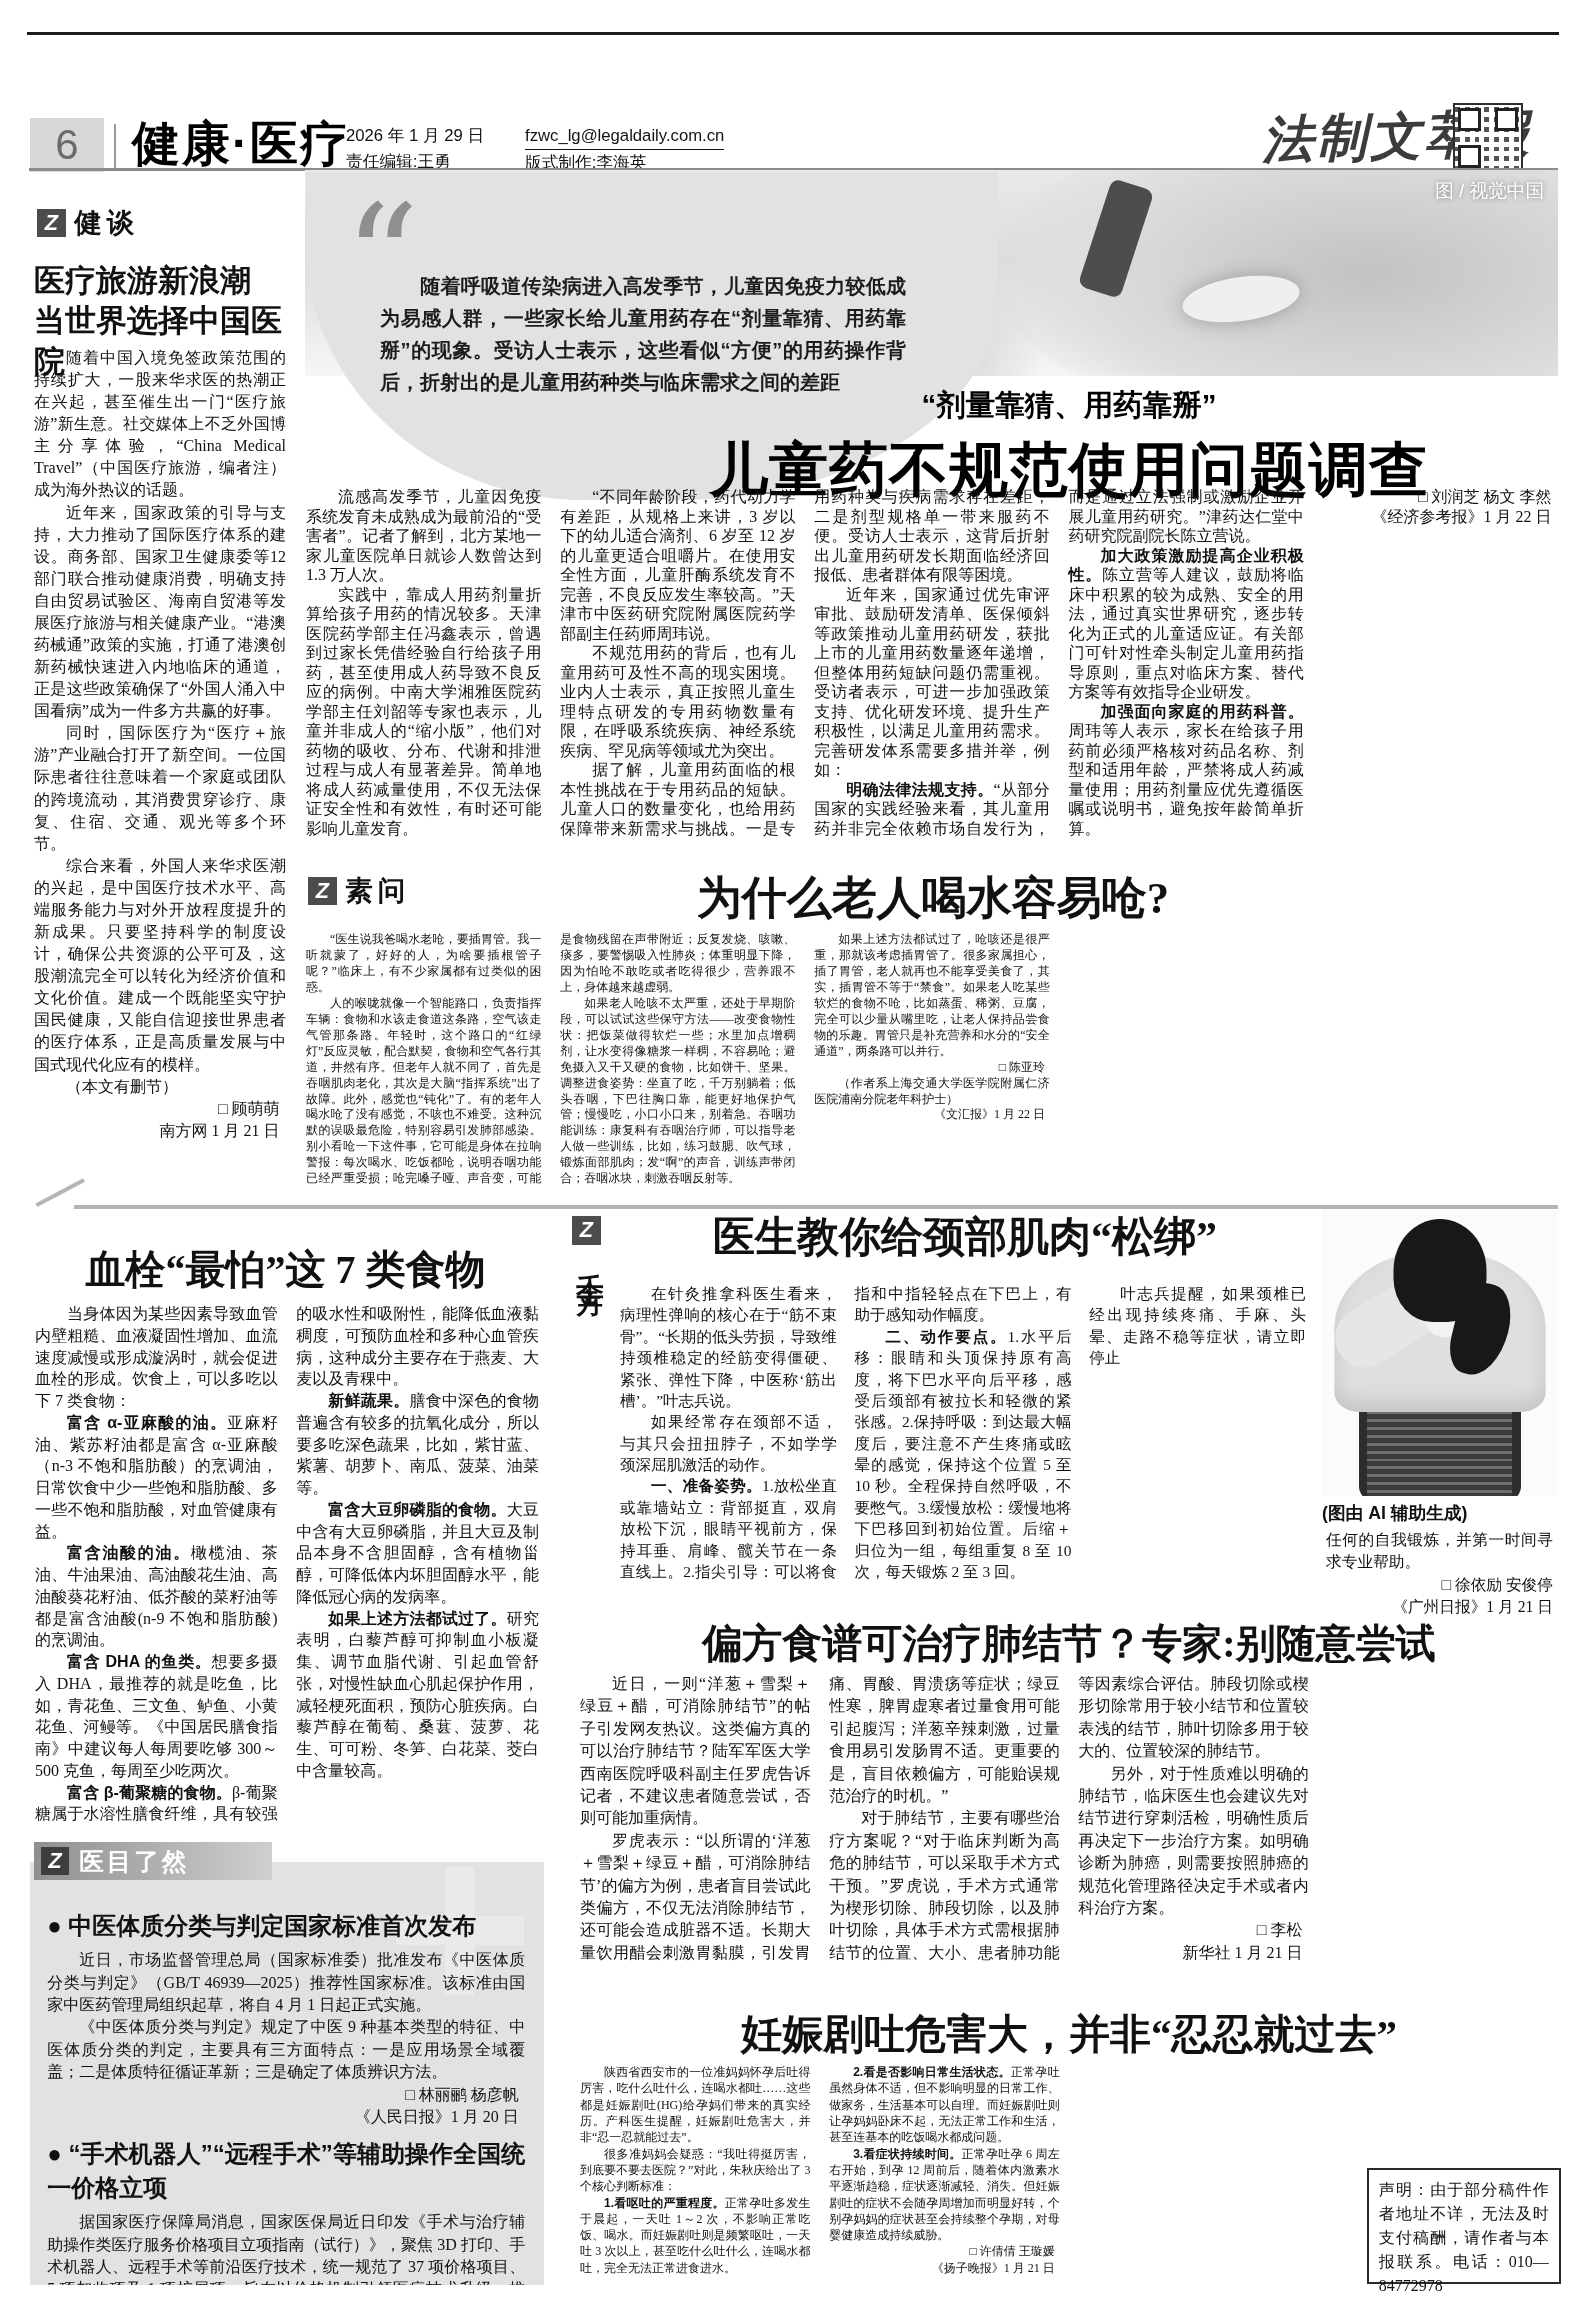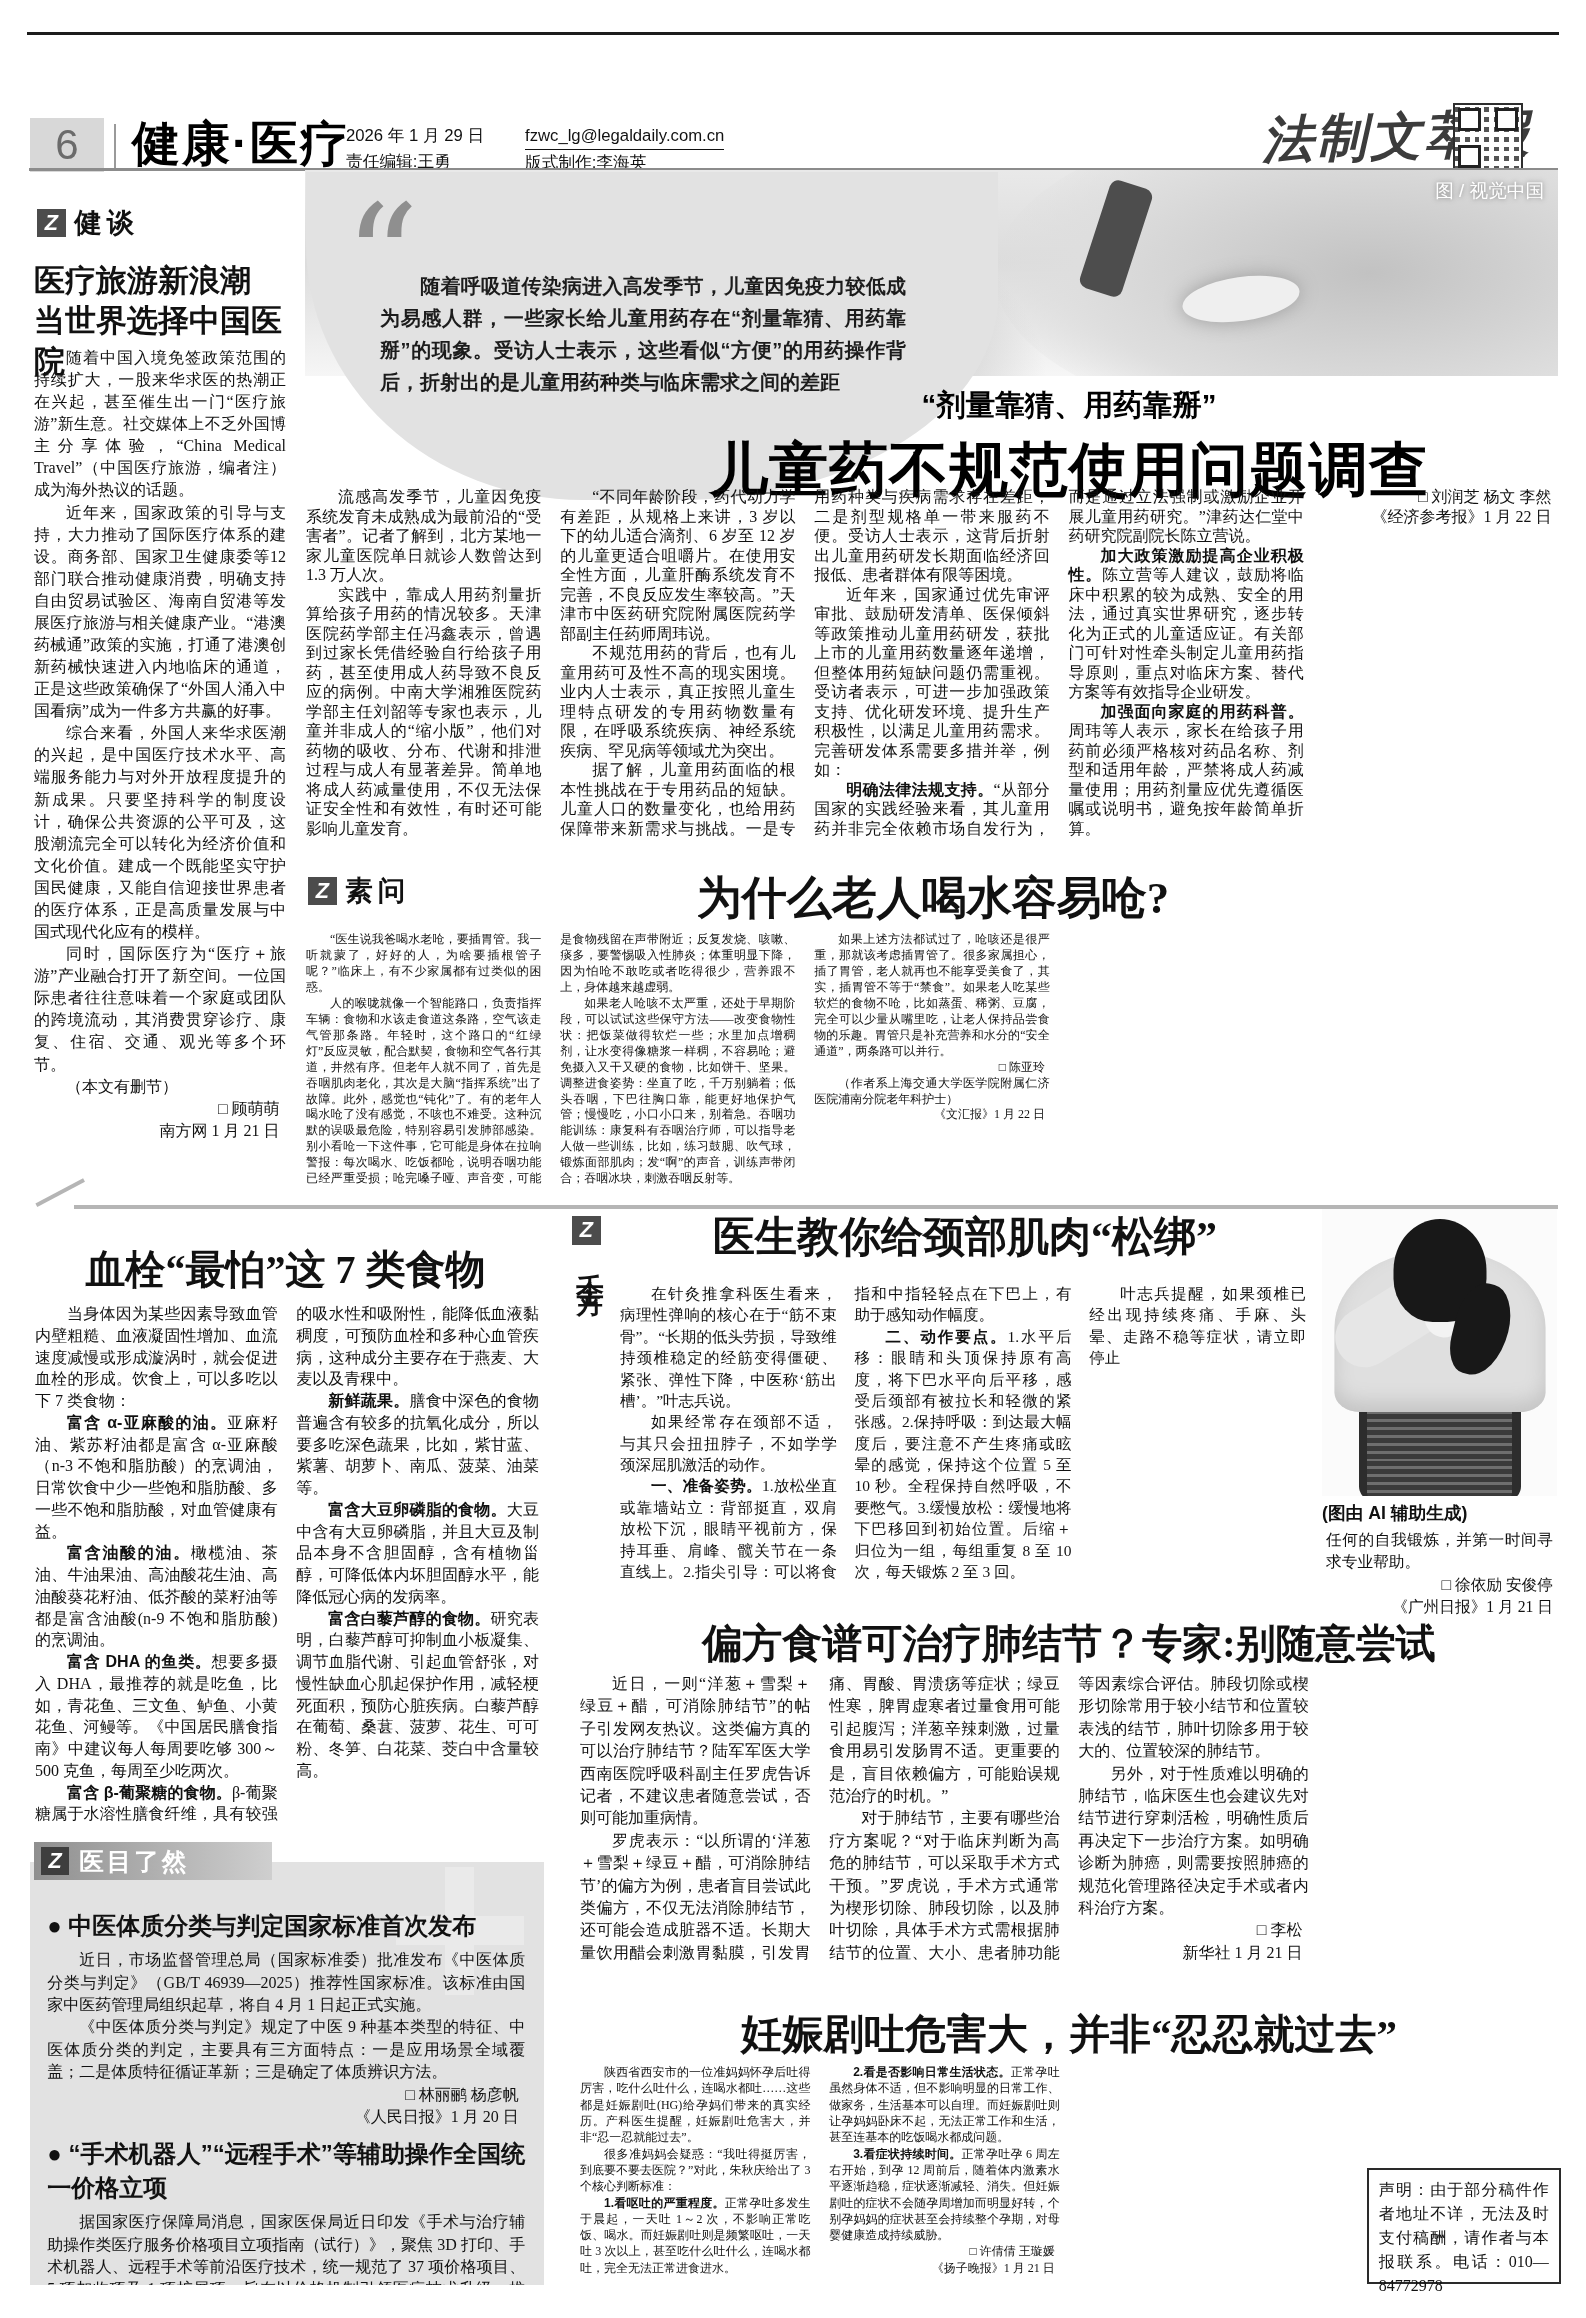--- a/index.html
+++ b/index.html
@@ -192,22 +192,22 @@
     <div class="zlogo">Z</div>
     <div class="ztext">健谈</div>
   </div>
   <div class="abs jt-title">
     <div>医疗旅游新浪潮</div>
     <div>当世界选择中国医院</div>
   </div>
   <div class="abs cols jt-body">
       <p>随着中国入境免签政策范围的持续扩大，一股来华求医的热潮正在兴起，甚至催生出一门“医疗旅游”新生意。社交媒体上不乏外国博主分享体验，“China Medical Travel”（中国医疗旅游，编者注）成为海外热议的话题。</p>
       <p>近年来，国家政策的引导与支持，大力推动了国际医疗体系的建设。商务部、国家卫生健康委等12部门联合推动健康消费，明确支持自由贸易试验区、海南自贸港等发展医疗旅游与相关健康产业。“港澳药械通”政策的实施，打通了港澳创新药械快速进入内地临床的通道，正是这些政策确保了“外国人涌入中国看病”成为一件多方共赢的好事。</p>
+      <p>同时，国际医疗为“医疗＋旅游”产业融合打开了新空间。一位国际患者往往意味着一个家庭或团队的跨境流动，其消费贯穿诊疗、康复、住宿、交通、观光等多个环节。</p>
       <p>综合来看，外国人来华求医潮的兴起，是中国医疗技术水平、高端服务能力与对外开放程度提升的新成果。只要坚持科学的制度设计，确保公共资源的公平可及，这股潮流完全可以转化为经济价值和文化价值。建成一个既能坚实守护国民健康，又能自信迎接世界患者的医疗体系，正是高质量发展与中国式现代化应有的模样。</p>
-      <p>同时，国际医疗为“医疗＋旅游”产业融合打开了新空间。一位国际患者往往意味着一个家庭或团队的跨境流动，其消费贯穿诊疗、康复、住宿、交通、观光等多个环节。</p>
       <p>（本文有删节）</p>
       <p class="ar">□ 顾萌萌</p>
       <p class="ar">南方网 1 月 21 日</p>
     </div>
 
   <div class="abs zlabel suwen-label">
     <div class="zlogo">Z</div>
     <div class="ztext">素问</div>
   </div>
   <div class="abs suwen-title">为什么老人喝水容易呛?</div>
@@ -225,21 +225,21 @@
 
   <div class="abs xs-title">血栓“最怕”这 7 类食物</div>
   <div class="abs cols xs-body">
       <p>当身体因为某些因素导致血管内壁粗糙、血液凝固性增加、血流速度减慢或形成漩涡时，就会促进血栓的形成。饮食上，可以多吃以下 7 类食物：</p>
       <p><b>富含 α-亚麻酸的油。</b>亚麻籽油、紫苏籽油都是富含 α-亚麻酸（n-3 不饱和脂肪酸）的烹调油，日常饮食中少一些饱和脂肪酸、多一些不饱和脂肪酸，对血管健康有益。</p>
       <p><b>富含油酸的油。</b>橄榄油、茶油、牛油果油、高油酸花生油、高油酸葵花籽油、低芥酸的菜籽油等都是富含油酸(n-9 不饱和脂肪酸)的烹调油。</p>
       <p><b>富含 DHA 的鱼类。</b>想要多摄入 DHA，最推荐的就是吃鱼，比如，青花鱼、三文鱼、鲈鱼、小黄花鱼、河鳗等。《中国居民膳食指南》中建议每人每周要吃够 300～500 克鱼，每周至少吃两次。</p>
       <p><b>富含 β-葡聚糖的食物。</b>β-葡聚糖属于水溶性膳食纤维，具有较强的吸水性和吸附性，能降低血液黏稠度，可预防血栓和多种心血管疾病，这种成分主要存在于燕麦、大麦以及青稞中。</p>
       <p><b>新鲜蔬果。</b>膳食中深色的食物普遍含有较多的抗氧化成分，所以要多吃深色蔬果，比如，紫甘蓝、紫薯、胡萝卜、南瓜、菠菜、油菜等。</p>
       <p><b>富含大豆卵磷脂的食物。</b>大豆中含有大豆卵磷脂，并且大豆及制品本身不含胆固醇，含有植物甾醇，可降低体内坏胆固醇水平，能降低冠心病的发病率。</p>
-      <p><b>富含白藜芦醇的食物。</b>研究表明，白藜芦醇可抑制血小板凝集、调节血脂代谢、引起血管舒张，对慢性缺血心肌起保护作用，减轻梗死面积，预防心脏疾病。白藜芦醇在葡萄、桑葚、菠萝、花生、可可粉、冬笋、白花菜、茭白中含量较高。</p>
+      <p><b>如果上述方法都试过了。</b>研究表明，白藜芦醇可抑制血小板凝集、调节血脂代谢、引起血管舒张，对慢性缺血心肌起保护作用，减轻梗死面积，预防心脏疾病。白藜芦醇在葡萄、桑葚、菠萝、花生、可可粉、冬笋、白花菜、茭白中含量较高。</p>
     </div>
 
   <div class="abs ym-box">
     <div class="ym-cross">
       <div style="left:49px;top:0;width:29.5px;height:128px;"></div>
       <div style="left:0;top:49px;width:128px;height:29.5px;"></div>
     </div>
     <div class="ym-inner">
       <div class="ym-h">● 中医体质分类与判定国家标准首次发布</div>
       <div>

